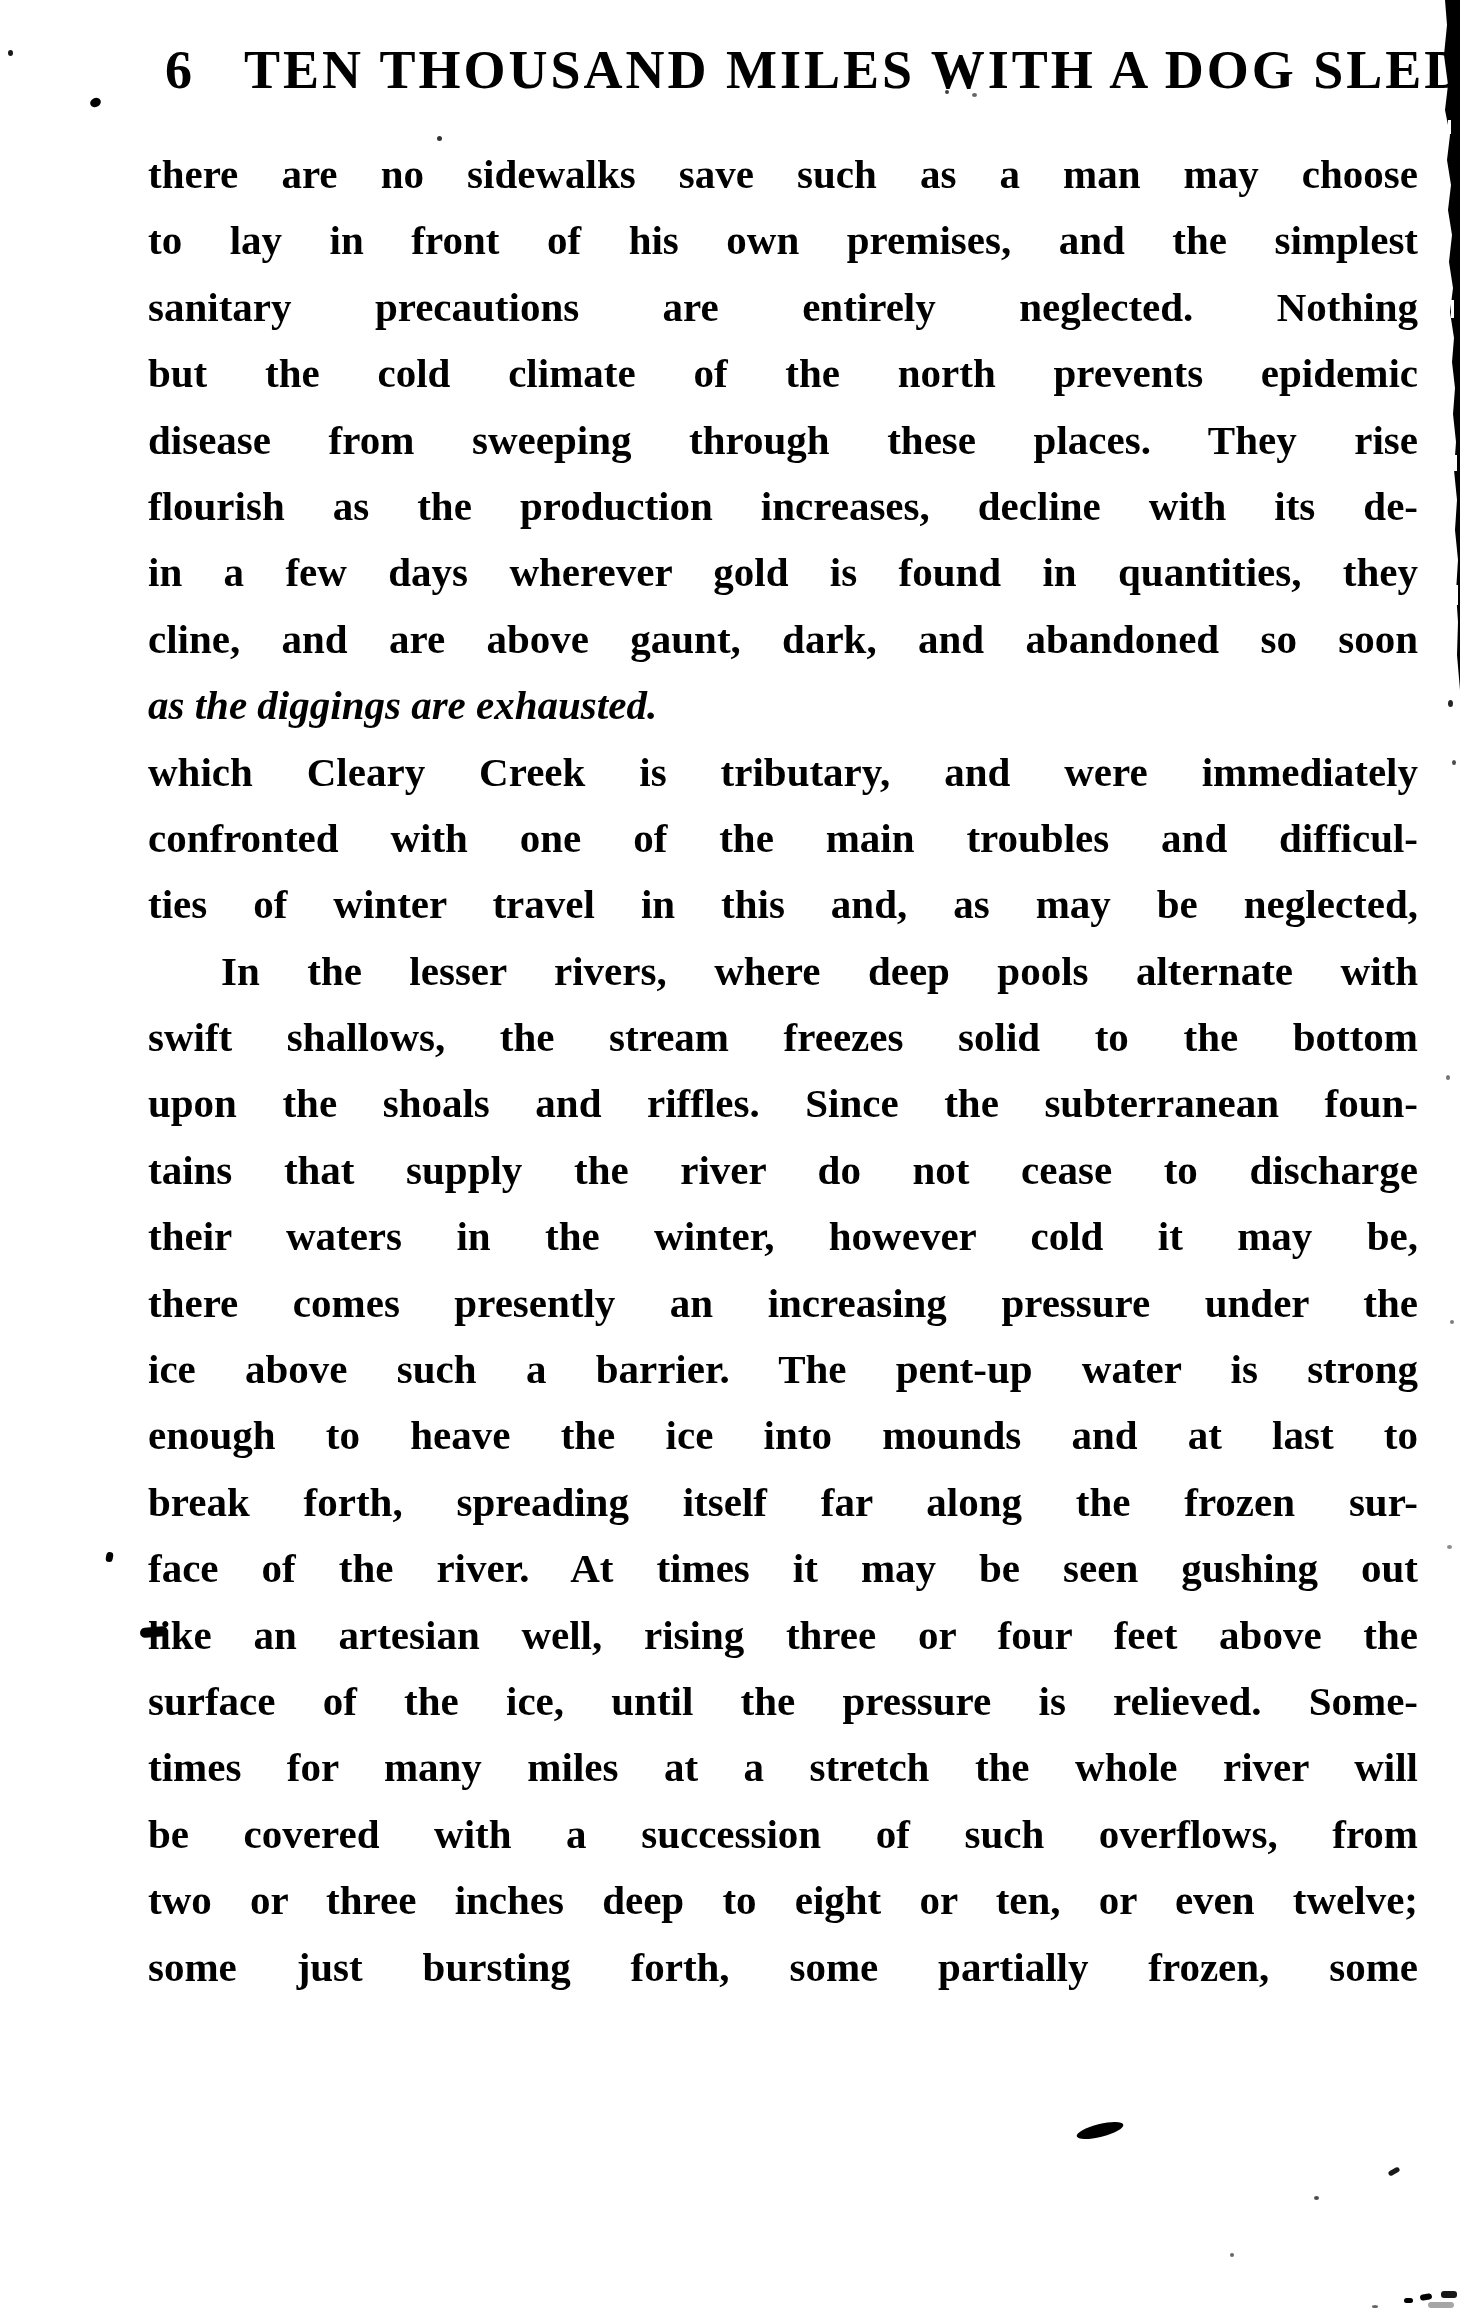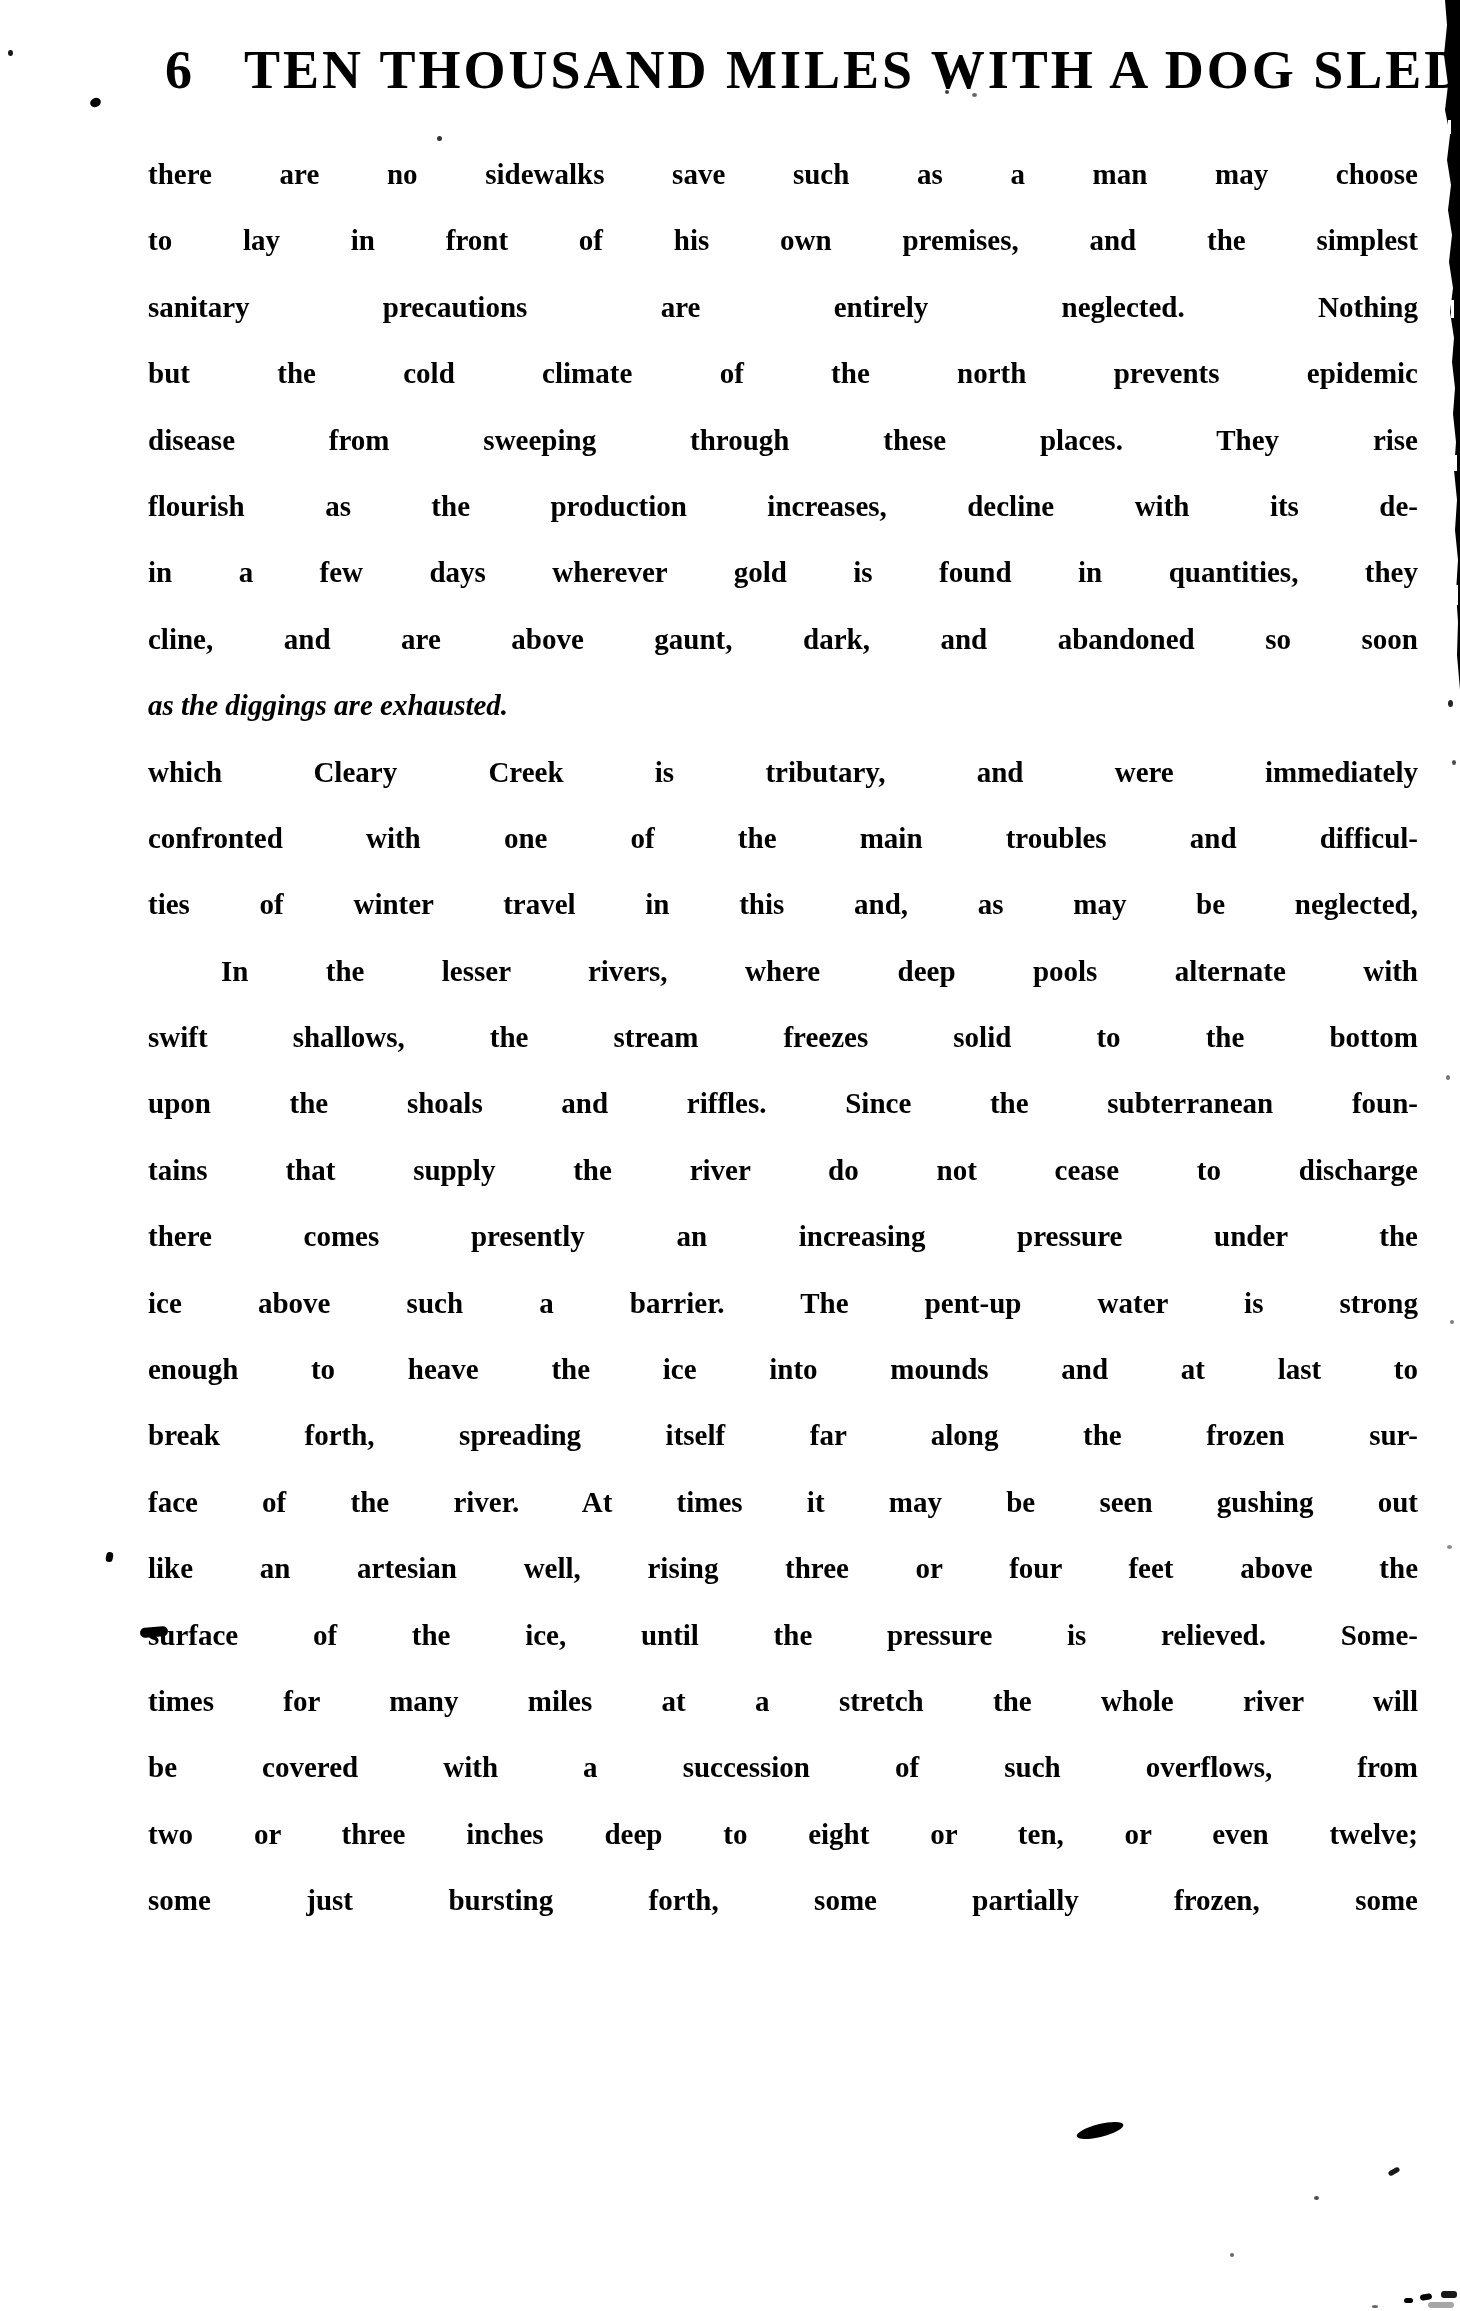--- a/index.html
+++ b/index.html
@@ -24,21 +24,21 @@
   }
   .running-head .pagenum {
     letter-spacing: 0;
     margin-right: 52px;
   }
   .body-block {
     position: absolute;
     top: 141px;
     left: 148px;
     width: 1270px;
-    font-size: 29px;
+    font-size: 41px;
     font-weight: bold;
   }
   .line {
     height: 66.4px;
     line-height: 66.4px;
     text-align: justify;
     text-align-last: justify;
     overflow: hidden;
     white-space: normal;
   }
@@ -69,20 +69,21 @@
     <div class="line">in a few days wherever gold is found in quantities, they</div>
     <div class="line">cline, and are above gaunt, dark, and abandoned so soon</div>
     <div class="line plain">as the diggings are exhausted.</div>
     <div class="line">which Cleary Creek is tributary, and were immediately</div>
     <div class="line">confronted with one of the main troubles and difficul-</div>
     <div class="line">ties of winter travel in this and, as may be neglected,</div>
     <div class="line indent">In the lesser rivers, where deep pools alternate with</div>
     <div class="line">swift shallows, the stream freezes solid to the bottom</div>
     <div class="line">upon the shoals and riffles.  Since the subterranean foun-</div>
     <div class="line">tains that supply the river do not cease to discharge</div>
+    <div class="line">their waters in the winter, however cold it may be,</div>
     <div class="line">there comes presently an increasing pressure under the</div>
     <div class="line">ice above such a barrier.  The pent-up water is strong</div>
     <div class="line">enough to heave the ice into mounds and at last to</div>
     <div class="line">break forth, spreading itself far along the frozen sur-</div>
     <div class="line">face of the river.  At times it may be seen gushing out</div>
     <div class="line">like an artesian well, rising three or four feet above the</div>
     <div class="line">surface of the ice, until the pressure is relieved.  Some-</div>
     <div class="line">times for many miles at a stretch the whole river will</div>
     <div class="line">be covered with a succession of such overflows, from</div>
     <div class="line">two or three inches deep to eight or ten, or even twelve;</div>

